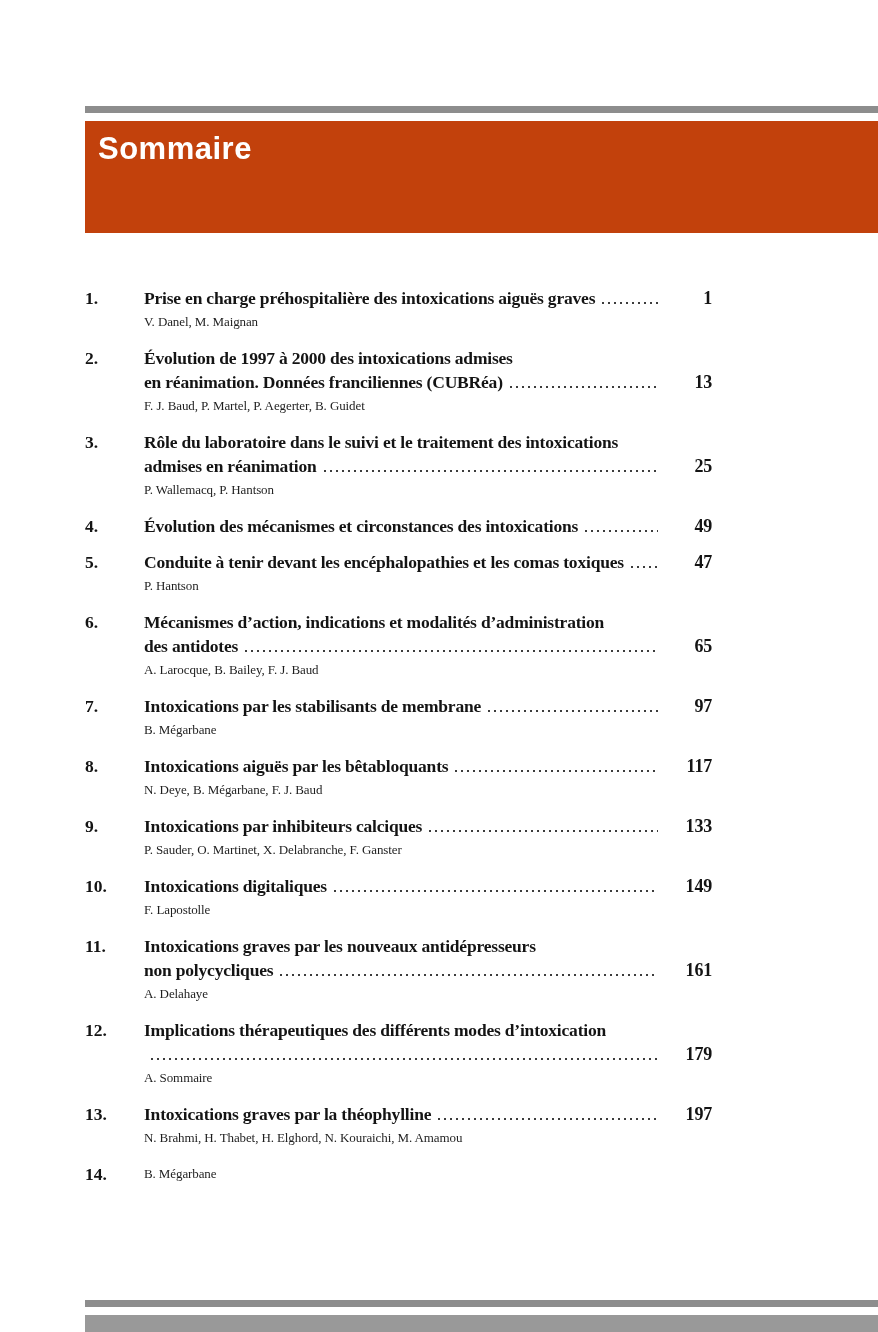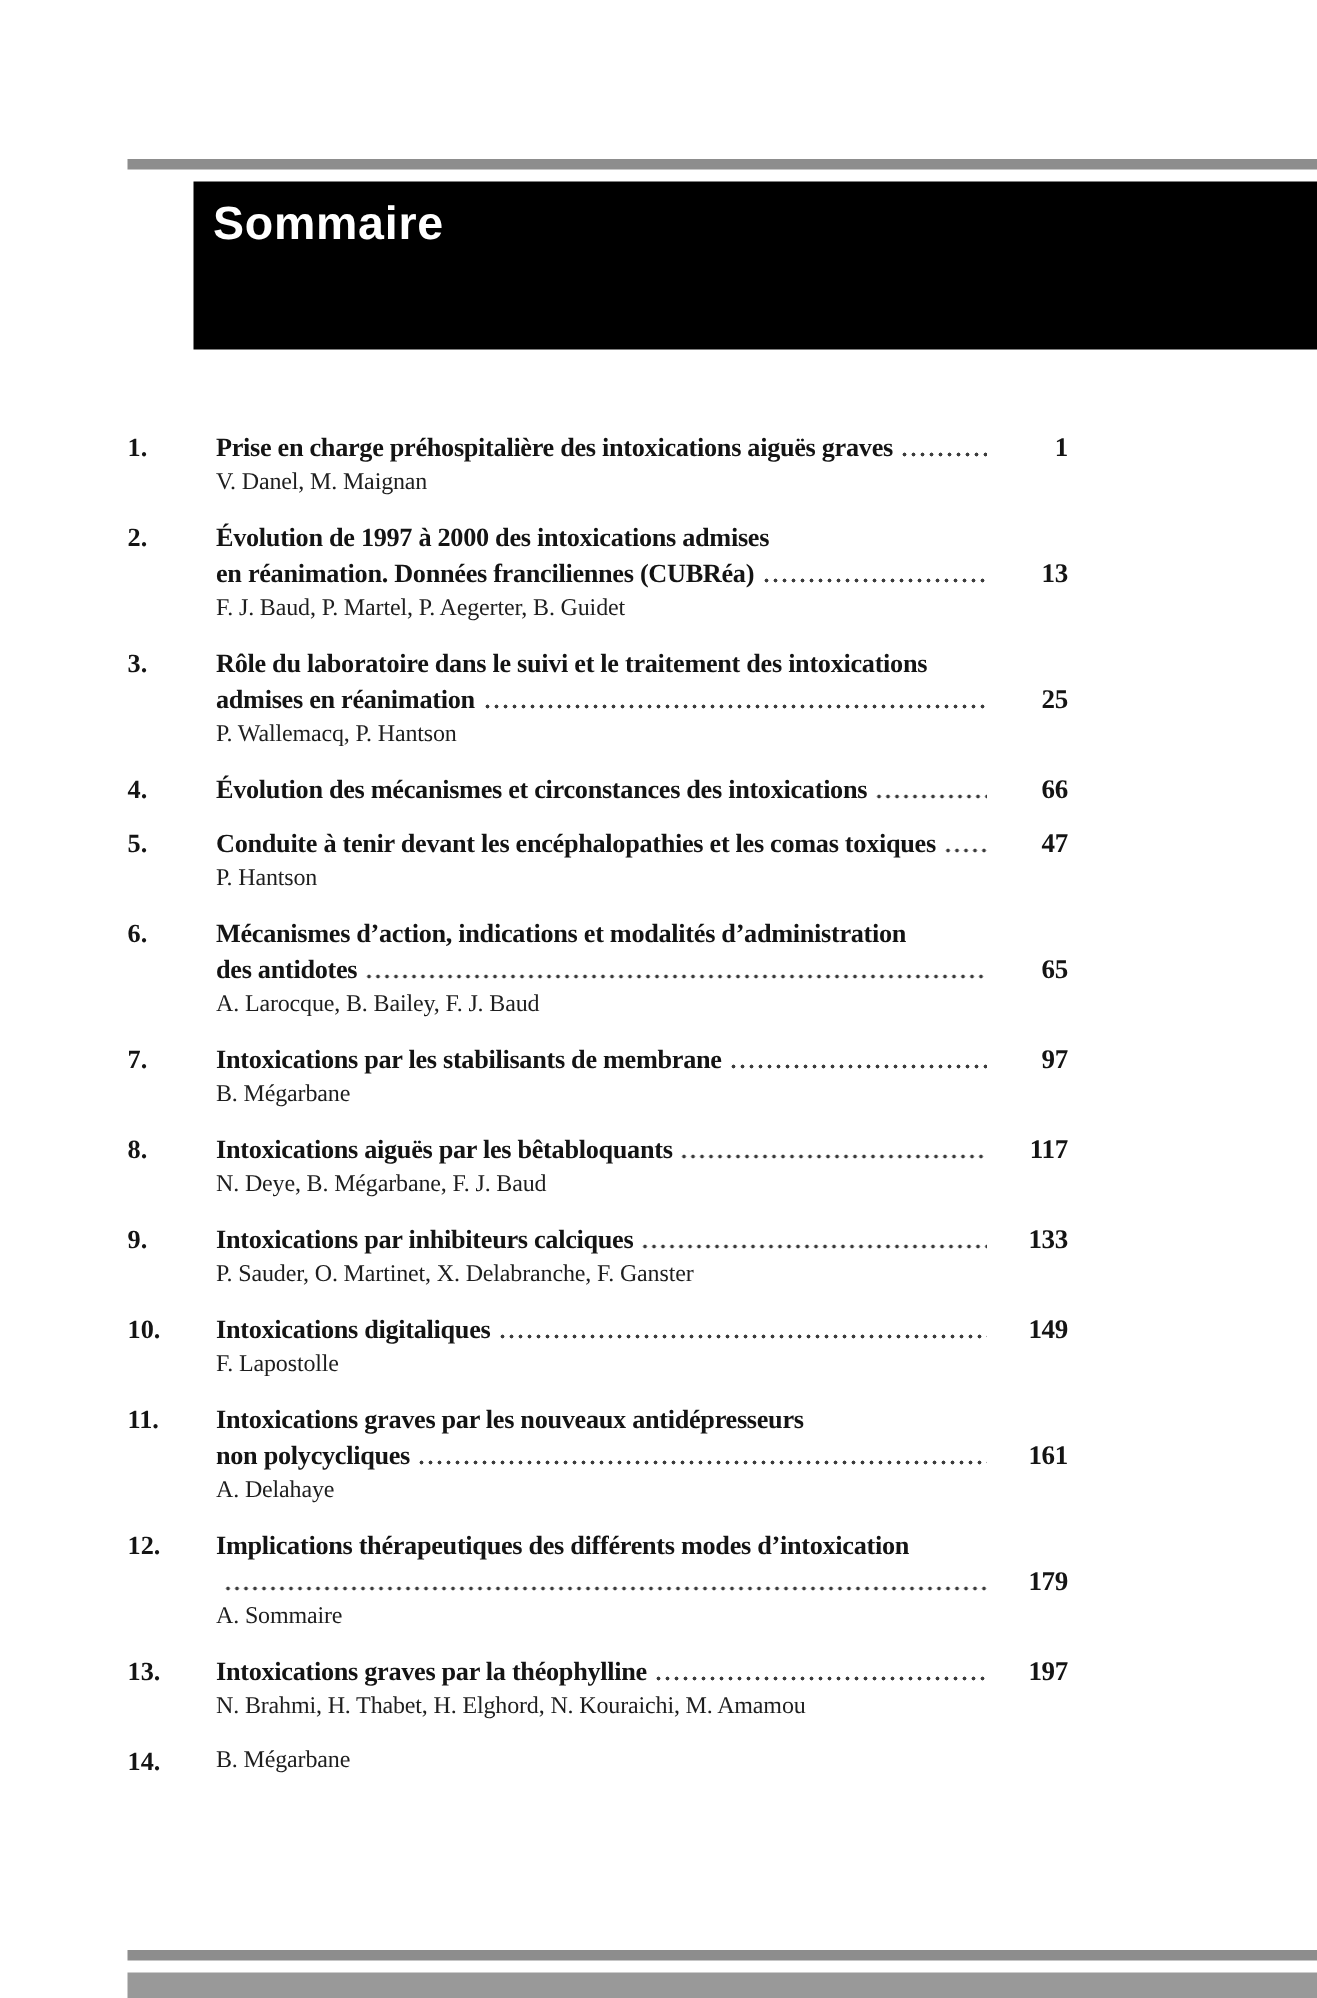--- a/index.html
+++ b/index.html
@@ -90,21 +90,21 @@
   }
   .page-num {
     flex: 0 0 auto;
     width: 52px;
     text-align: right;
     font-weight: bold;
     font-size: 18px;
     line-height: 24px;
   }
   .authors {
-    font-size: 16px;
+    font-size: 13px;
     line-height: 24px;
     font-weight: normal;
     letter-spacing: -0.1px;
     color: #1e1e1e;
   }
 
   
   .footer-rule {
     position: absolute;
     left: 85px;
@@ -117,21 +117,21 @@
     left: 85px;
     right: 0;
     top: 1315px;
     bottom: 0;
   }
 </style>
 </head>
 <body>
 
 <div class="header-rule" style="background: rgb(141, 141, 141);"></div>
-<div class="header-band" style="background: #000000; margin-left: 44px;">
+<div class="header-band" style="background: #c2410c;">
   <h1 style="color: rgb(255, 255, 255);">Sommaire</h1>
 </div>
 
 <div class="toc">
   <div class="toc-item">
     <div class="toc-num">1.</div>
     <div class="toc-body">
       <div class="title-wrap">
           <div class="title-line title-last">
             <span class="t">Prise en charge préhospitalière des intoxications aiguës graves</span>
@@ -173,21 +173,21 @@
     </div>
   </div>
 
   <div class="toc-item">
     <div class="toc-num">4.</div>
     <div class="toc-body">
       <div class="title-wrap">
           <div class="title-line title-last">
             <span class="t">Évolution des mécanismes et circonstances des intoxications</span>
             <span class="leader"></span>
-            <span class="page-num">66</span>
+            <span class="page-num">49</span>
           </div>
         </div>
     </div>
   </div>
 
   <div class="toc-item">
     <div class="toc-num">5.</div>
     <div class="toc-body">
       <div class="title-wrap">
           <div class="title-line title-last">

